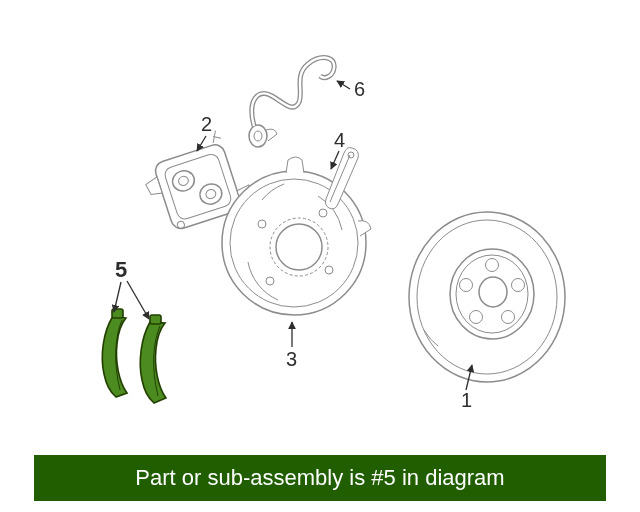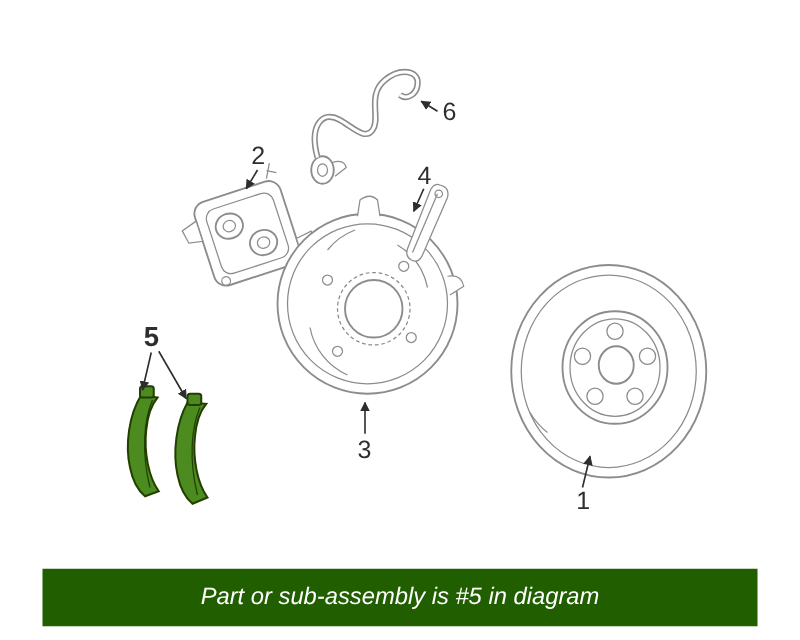--- a/index.html
+++ b/index.html
@@ -44,21 +44,21 @@
   .banner {
     position: absolute;
     left: 34px; top: 455px;
     width: 572px; height: 46px;
     background: var(--banner-bg, #215e00);
     color: var(--banner-text, #ffffff);
     display: flex; flex-direction: column;
     justify-content: center; align-items: center;
     text-align: center;
   }
-  .banner-line { font-size: 19px; line-height: 22px; white-space: nowrap; font-style: italic; }
+  .banner-line { font-size: 22px; line-height: 22px; white-space: nowrap; }
 </style>
 </head>
 <body>
 
 <div class="stage">
 
   <svg class="diagram" viewBox="0 0 640 512" width="640" height="512">
     <defs>
       <marker id="arrow" viewBox="0 0 10 10" refX="9" refY="5" markerWidth="6" markerHeight="6" orient="auto-start-reverse">
         <path d="M0,0 L10,5 L0,10 z" fill="#2e2e2e"></path>

